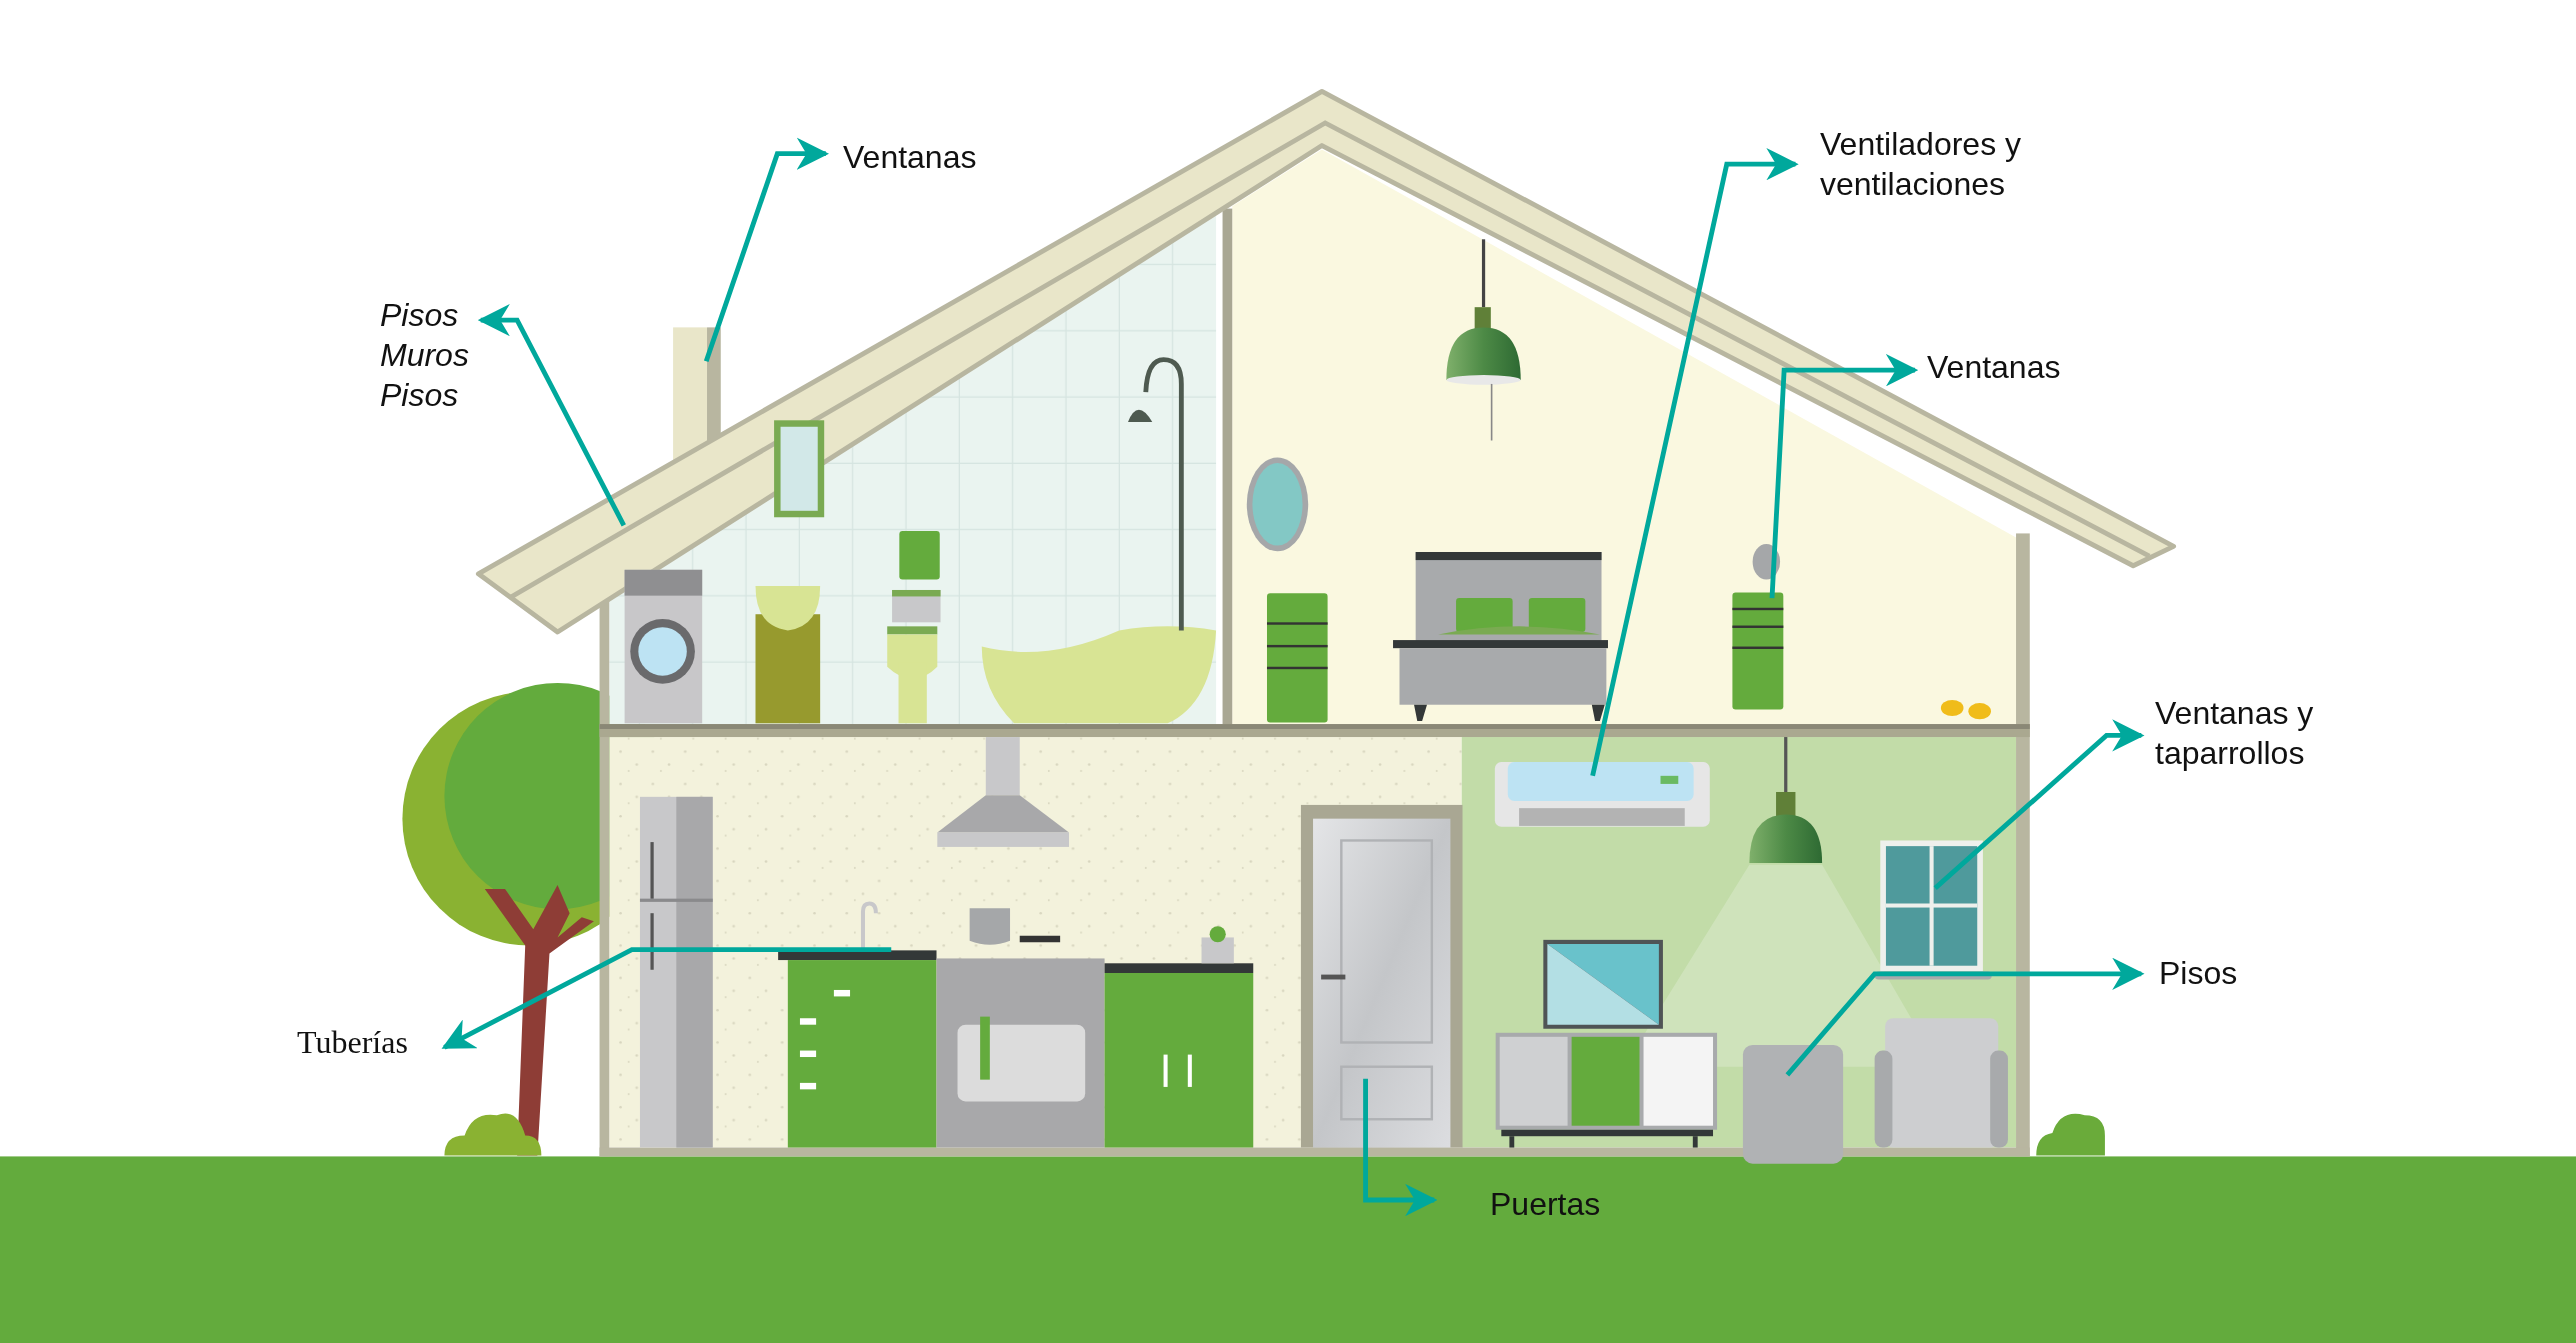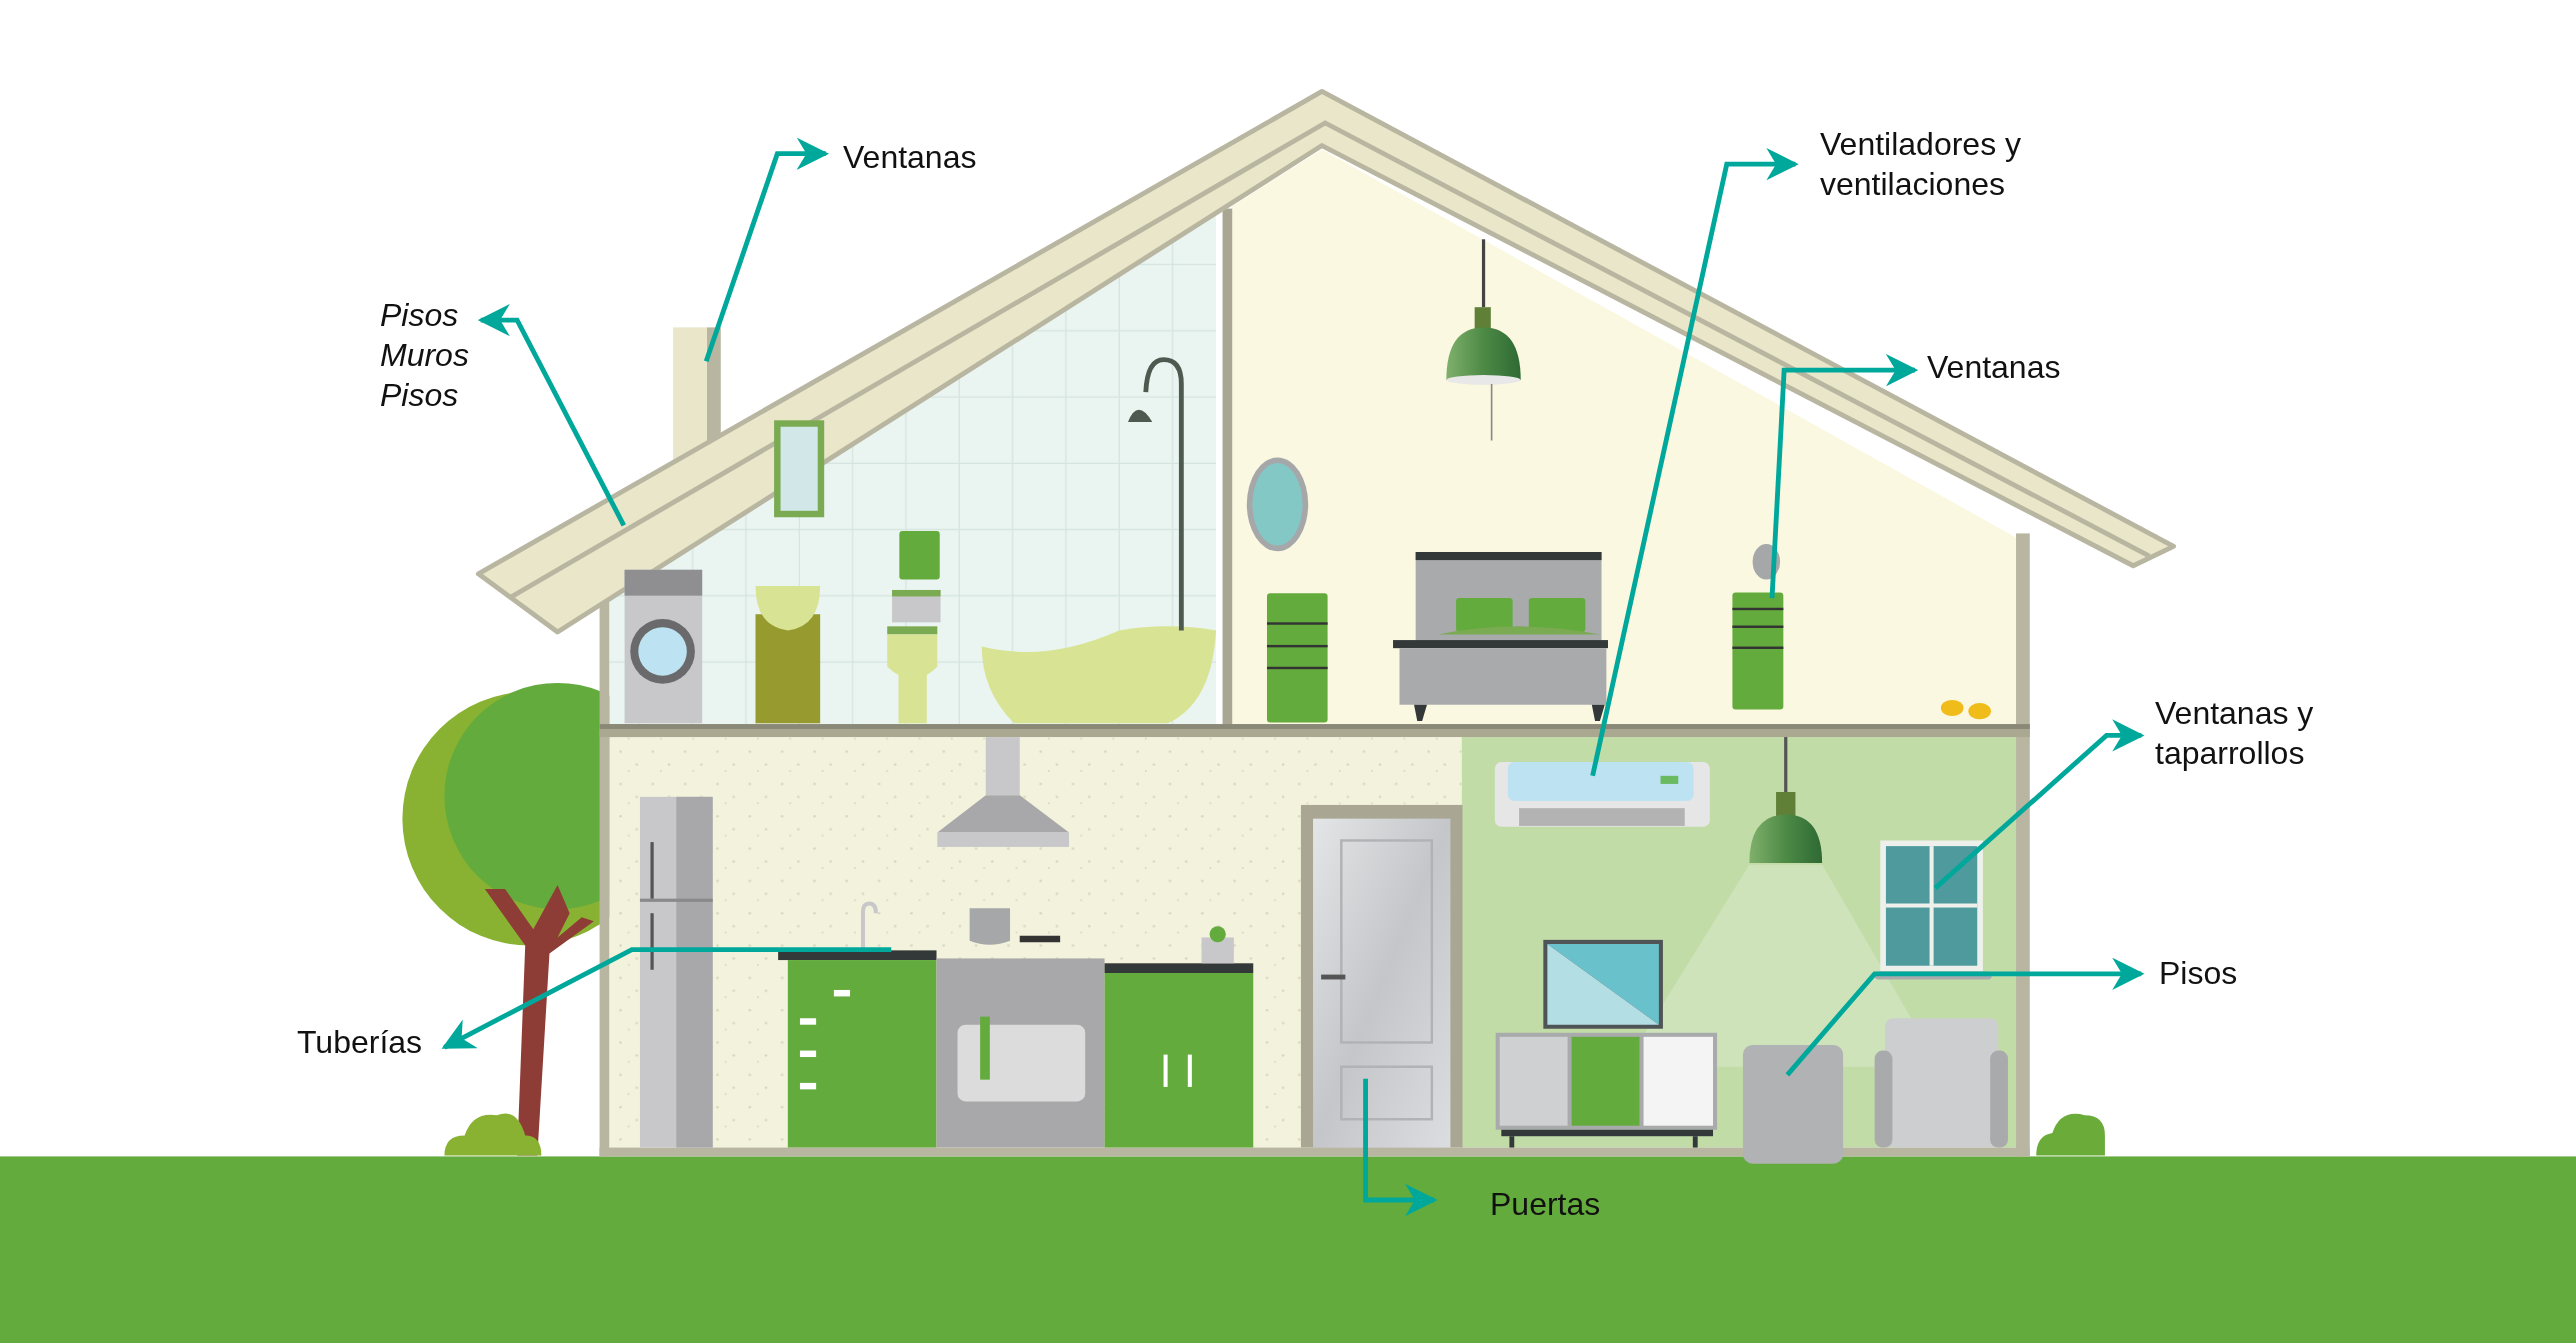--- a/index.html
+++ b/index.html
@@ -253,16 +253,16 @@
 
 <div class="label" style="left:1927px;top:347px;">Ventanas</div>
 
 <div class="label" style="left:2155px;top:693px;">
   <div>Ventanas y</div>
   <div>taparrollos</div>
 </div>
 
 <div class="label" style="left:2159px;top:953px;">Pisos</div>
 
-<div class="label" style="left:297px;top:1022px;">Tuberías</div>
+<div class="label" style="left:297px;top:1022px;font-family:Liberation Serif, serif;">Tuberías</div>
 
 <div class="label" style="left:1442px;top:1184px;margin-left:48px;">Puertas</div>
 
 
 </body></html>

